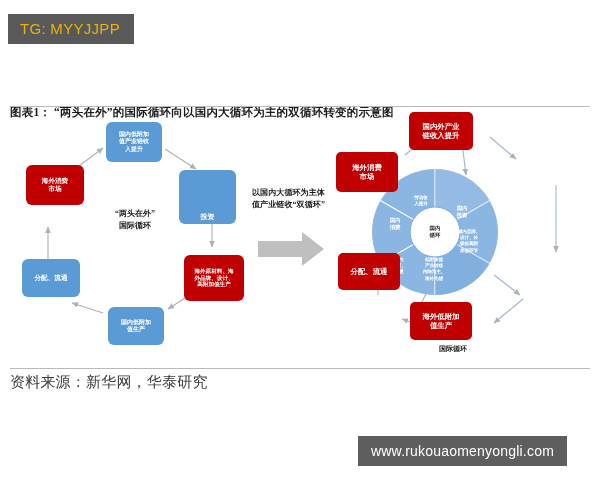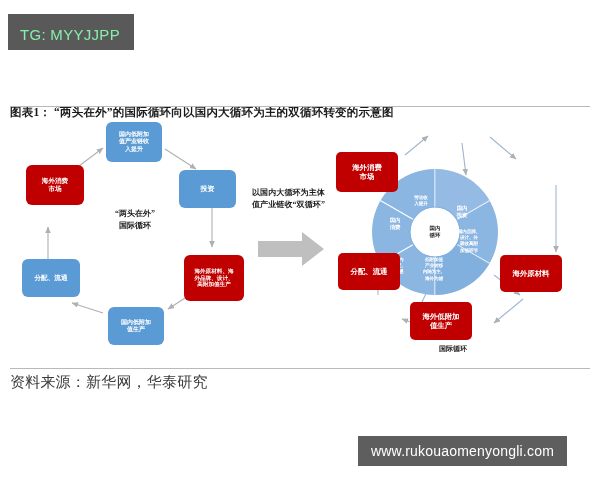--- a/index.html
+++ b/index.html
@@ -4,23 +4,23 @@
 <style>
   html,body{margin:0;padding:0;}
   body{
     width:600px;height:480px;
     background:#ffffff;
     font-family:"Liberation Serif","DejaVu Serif",serif;
     overflow:hidden;position:relative;
   }
   .tg-badge{
     position:absolute;left:8px;top:14px;
-    background:#595959;color:#86efac;
+    background:#595959;color:#eab308;
     font-family:"Liberation Sans","DejaVu Sans",sans-serif;
-    font-size:15px;padding:12px 14px 7px 12px;letter-spacing:.3px;
+    font-size:15px;padding:6px 14px 7px 12px;letter-spacing:.3px;
   }
   .fig-title{
     position:absolute;left:10px;top:89px;
     font-size:11.5px;font-weight:bold;color:#1a1a1a;
     white-space:nowrap;letter-spacing:.2px;margin-top:16px;
   }
   .rule-top{position:absolute;left:10px;top:106px;width:580px;height:1px;background:#b9b9b9;}
   .rule-bot{position:absolute;left:10px;top:368px;width:580px;height:1px;background:#b9b9b9;}
   .src{
     position:absolute;left:10px;top:373px;
@@ -109,21 +109,21 @@
       <path d="M420,146 L398,128"></path>
     </g>
   </svg>
 
   <div class="box blue" style="left:106px;top:15px;width:56px;height:40px;font-size:6px;">
     <span style="white-space:pre-line">国内低附加
 值产业链收
 入提升</span>
   </div>
 
-  <div class="box blue" style="left:179px;top:63px;width:57px;height:38px;font-size:7px;">
+  <div class="box blue" style="left:179px;top:63px;width:57px;height:54px;font-size:7px;align-items:flex-end;">
     <span style="white-space:pre-line">投资</span>
   </div>
 
   <div class="box red" style="left:184px;top:148px;width:60px;height:46px;font-size:5.6px;">
     <span style="white-space:pre-line">海外原材料、海
 外品牌、设计、
 高附加值生产</span>
   </div>
 
   <div class="box blue" style="left:108px;top:200px;width:56px;height:38px;font-size:6px;">
@@ -198,25 +198,26 @@
   <div class="donut-seg-text" style="left:382px;top:110px;width:26px;font-size:5.4px;">
     <span style="white-space:pre-line">国内
 消费</span>
   </div>
 
   <div class="donut-hub">
     <span style="white-space:pre-line">国内
 循环</span>
   </div>
 
-
-
-  <div class="box redbig" style="left:500px;top:148px;width:62px;height:37px;font-size:7.4px;">
-    <span style="white-space:pre-line">海外原材料</span>
-  </div>
+  <div class="box redbig" style="left:409px;top:5px;width:64px;height:38px;font-size:7.4px;">
+    <span style="white-space:pre-line">国内外产业
+链收入提升</span>
+  </div>
+
+
 
   <div class="box redbig" style="left:410px;top:195px;width:62px;height:38px;font-size:7.4px;">
     <span style="white-space:pre-line">海外低附加
 值生产</span>
   </div>
 
   <div class="box redbig" style="left:338px;top:146px;width:62px;height:37px;font-size:7.4px;">
     <span style="white-space:pre-line">分配、流通</span>
   </div>
 

